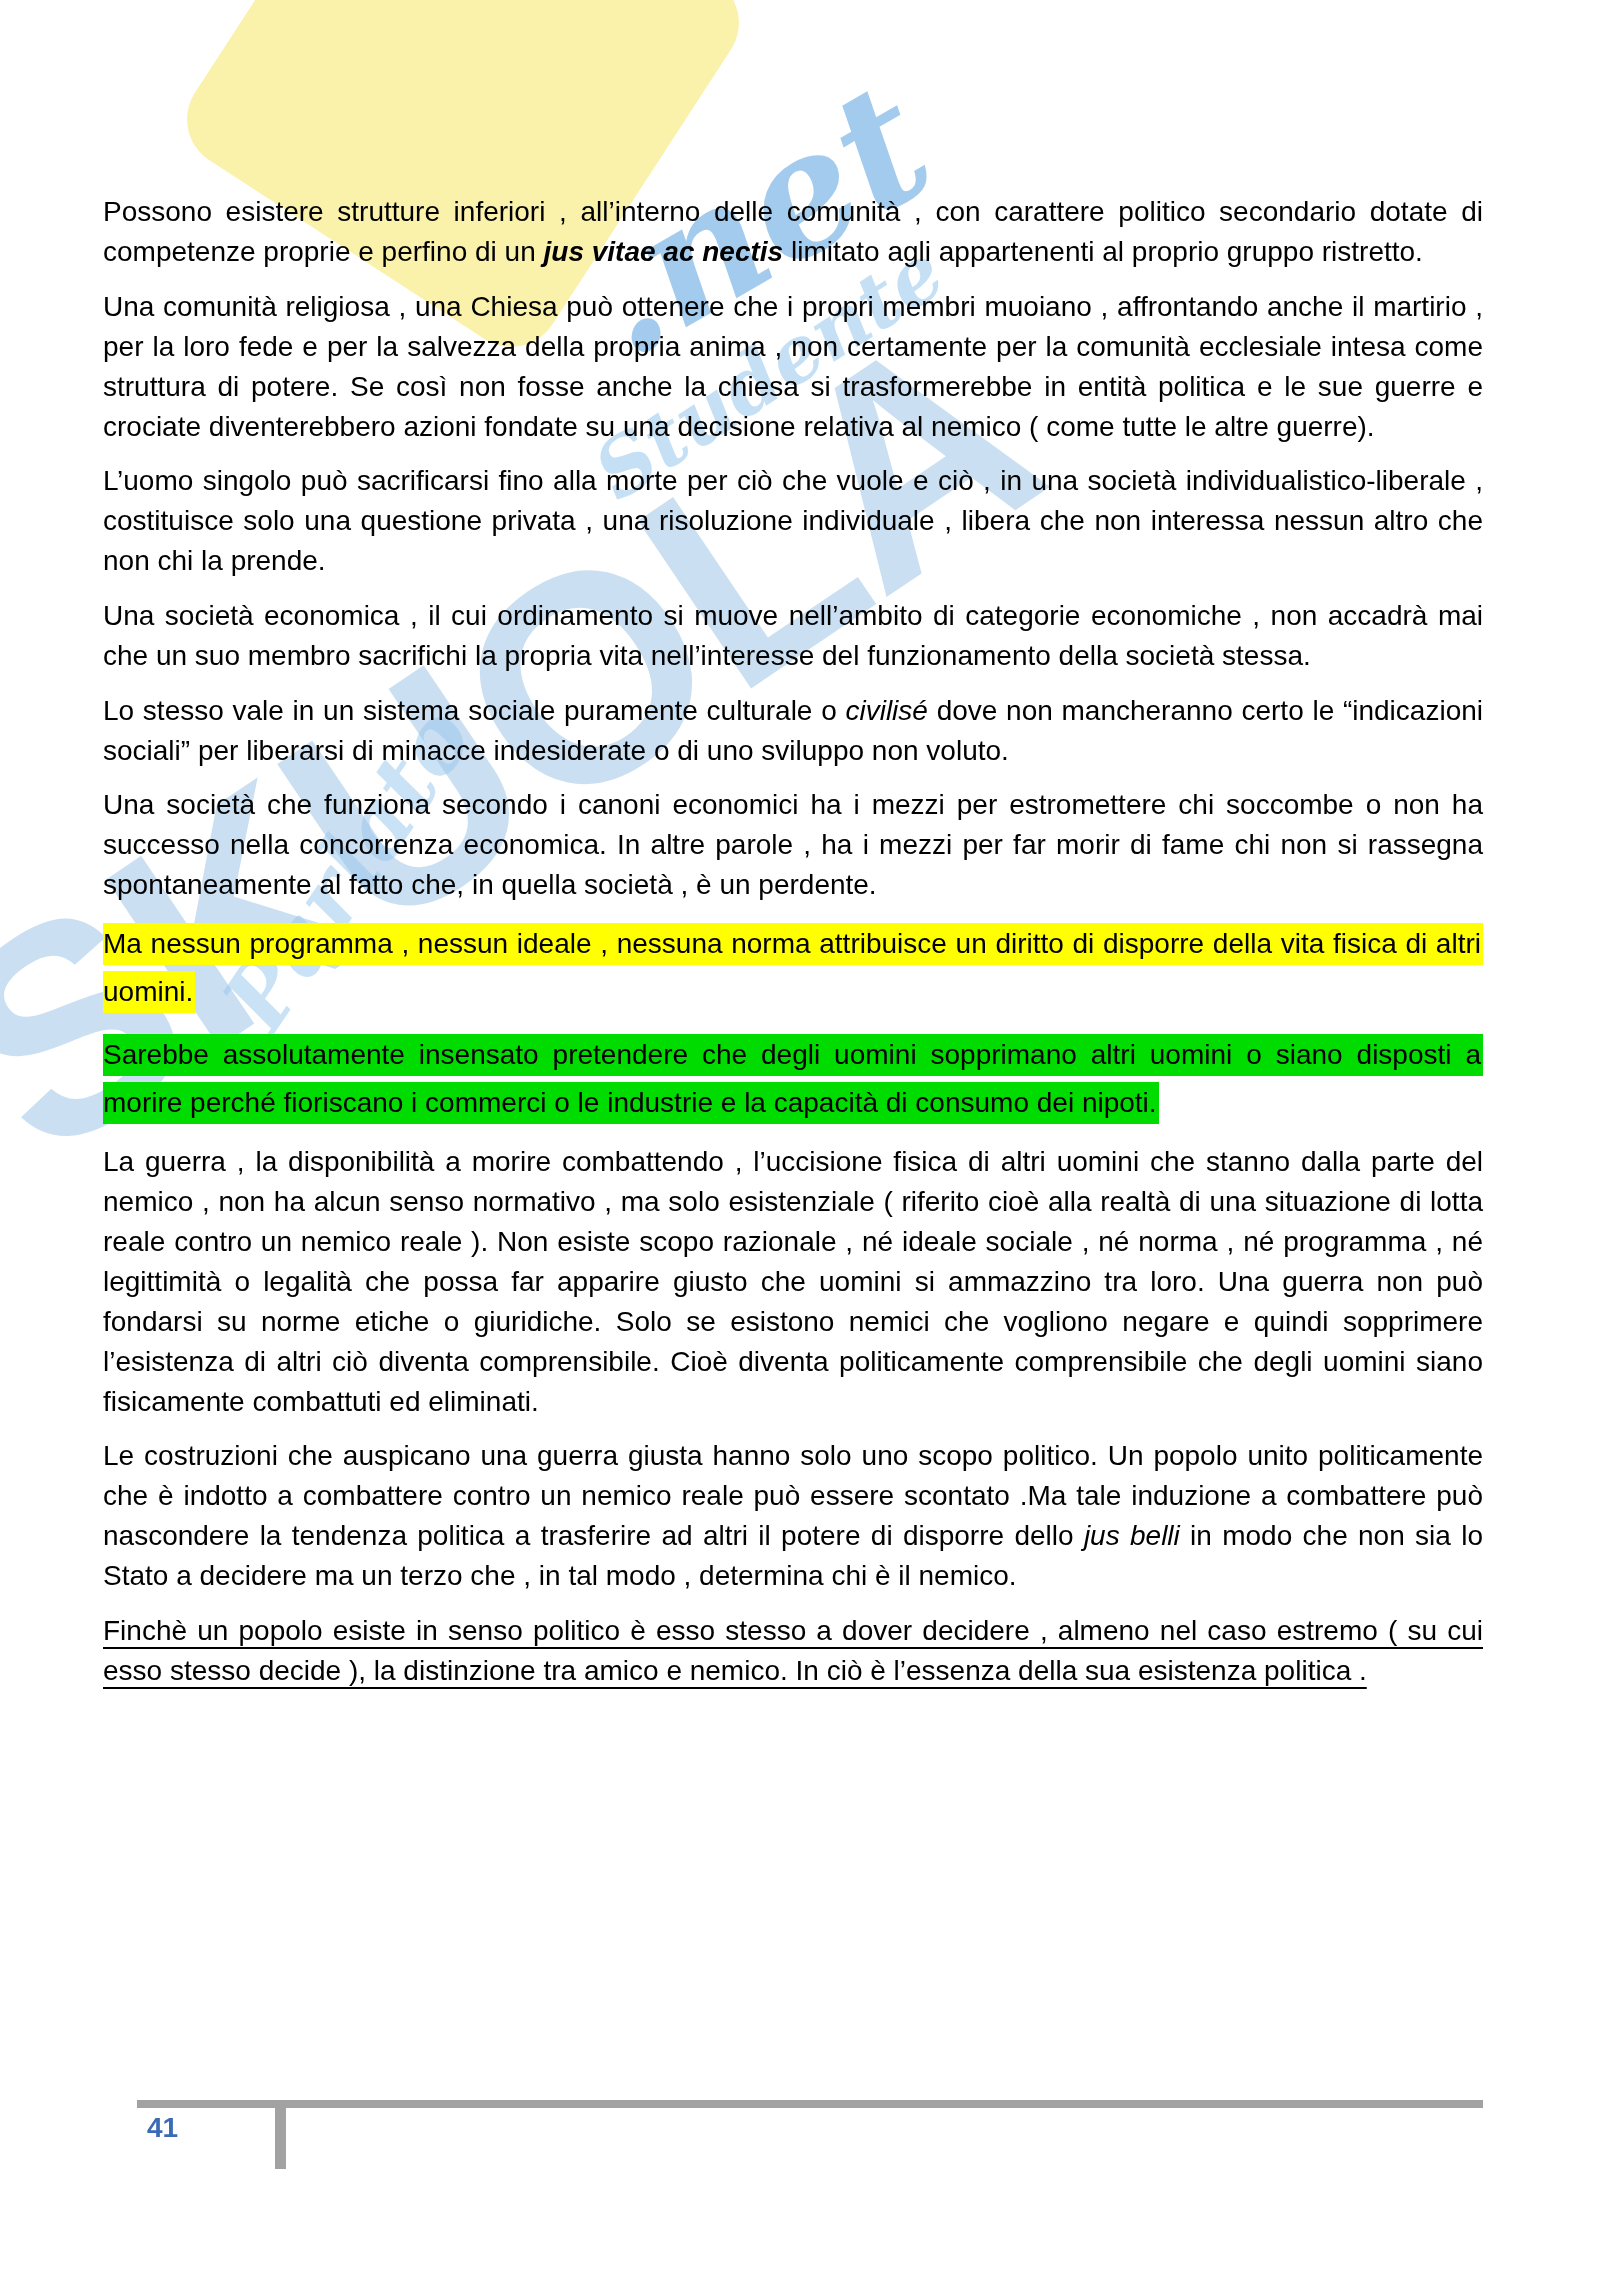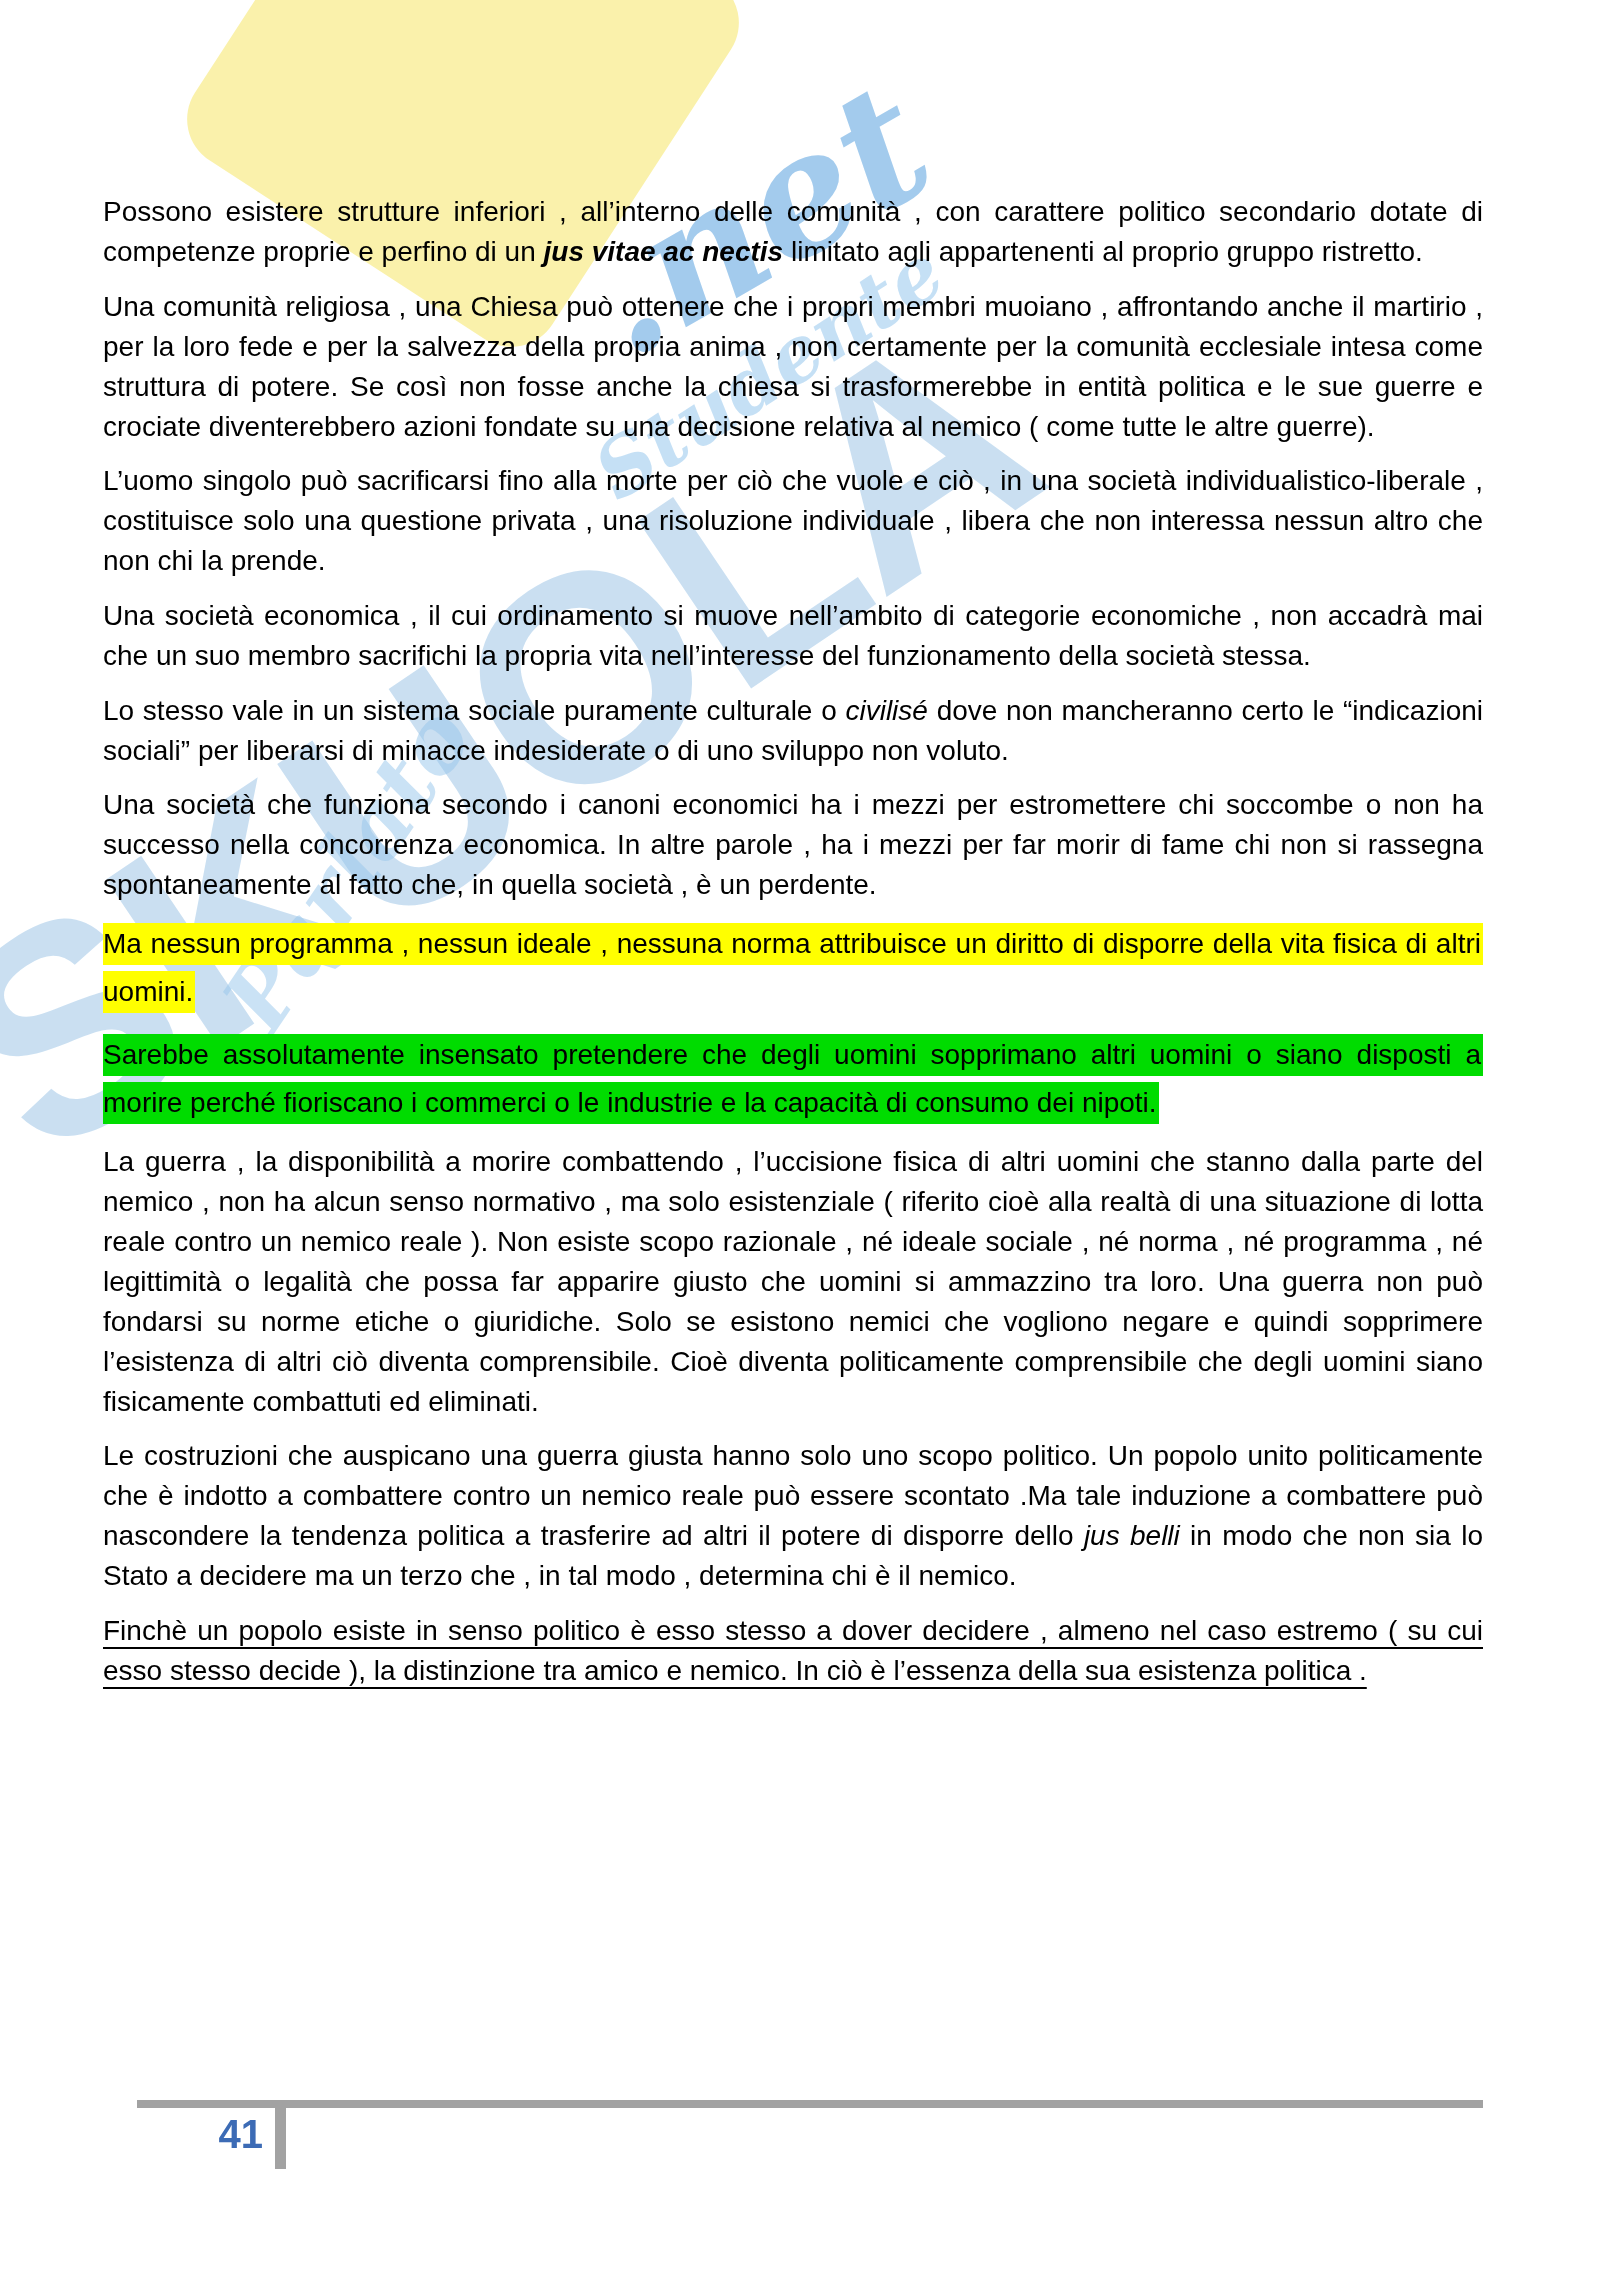--- a/index.html
+++ b/index.html
@@ -65,22 +65,21 @@
   .footer-rule {
     position: absolute; left: 137px; top: 2100px; right: 138px; height: 7.8px;
     background: #a2a2a2;
   }
   .footer-bar {
     position: absolute; left: 275px; top: 2100px; width: 10.8px; height: 69px;
     background: #a2a2a2;
   }
   .page-number {
     position: absolute; left: 147px; top: 2112px; width: 116px;
-    text-align: right;
-    font-size: 40px; font-weight: bold; color: #3c6bb5;
+    font-size: 28px; font-weight: bold; color: #3c6bb5;
   }
 </style>
 </head>
 <body>
 
 <div class="watermark" aria-hidden="true">
   <div class="wm-letters">SKUOLA</div>
   <div class="wm-diamond"></div>
   <div class="wm-script wm-net">.net</div>
   <div class="wm-script wm-sc1">Studente</div>

